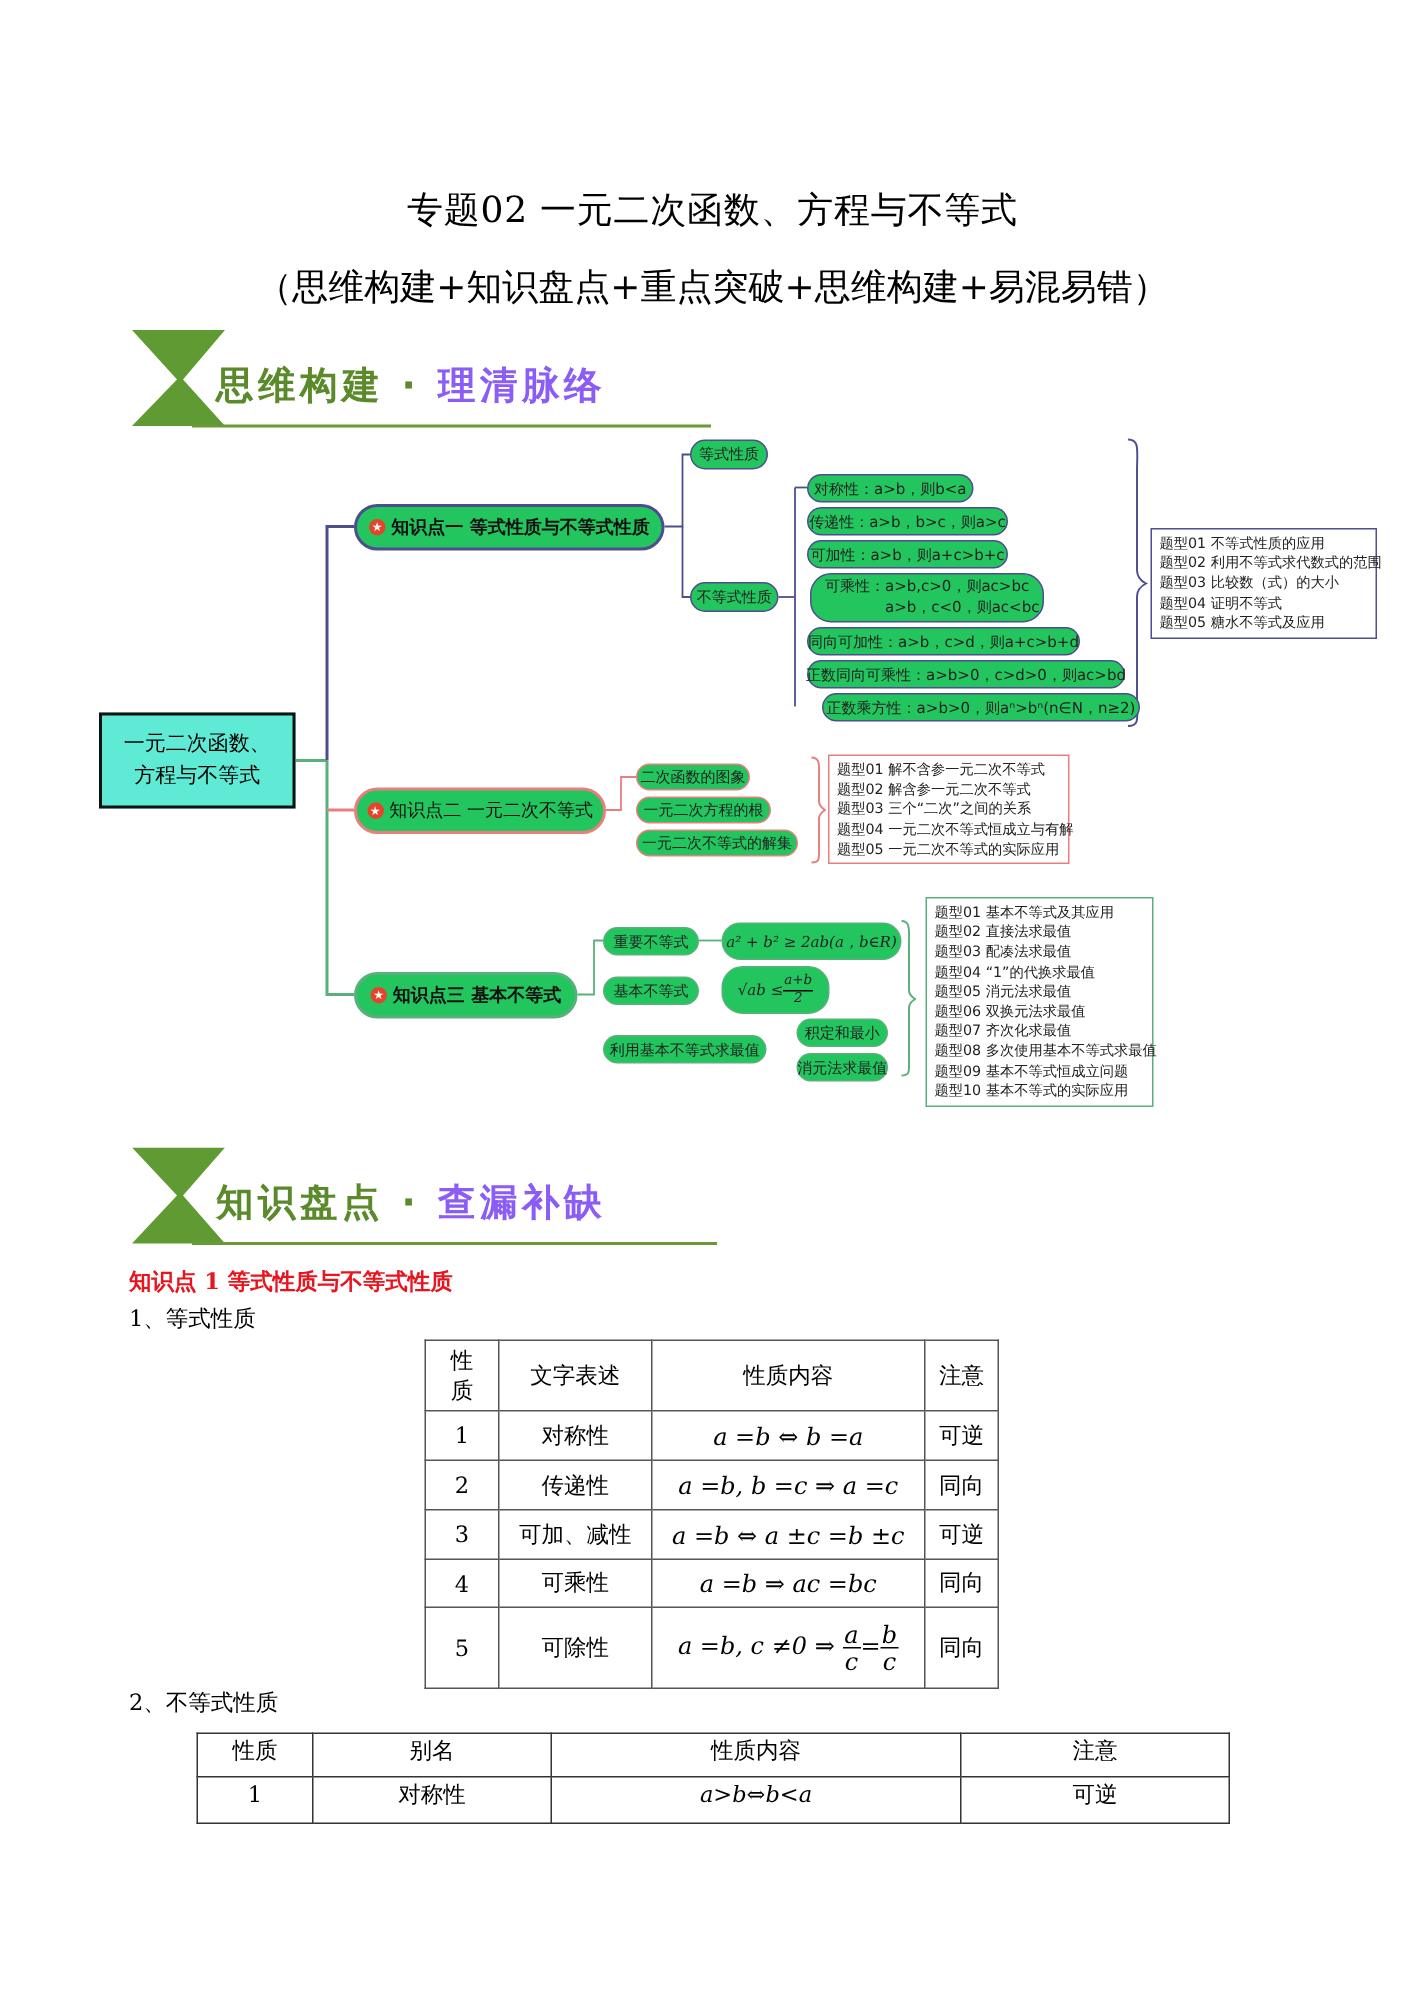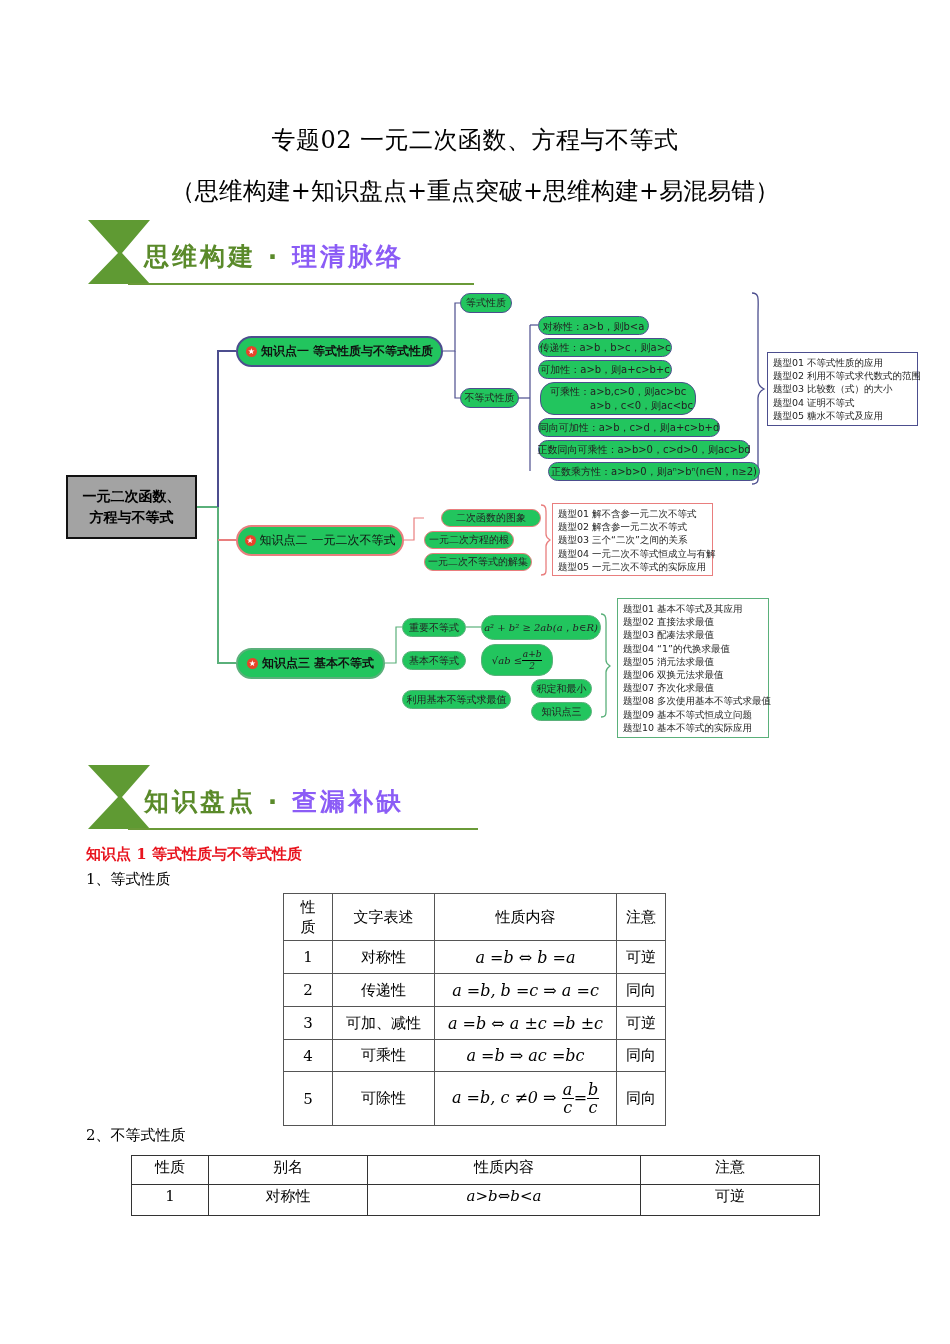--- a/index.html
+++ b/index.html
@@ -24,21 +24,21 @@
           font-size: 10px; white-space: nowrap; display: flex; align-items: center; justify-content: center;
           box-sizing: border-box; color: #222; }
   .pill.blue { border-color: #4c4e8e; }
   .pill.red { border-color: #e97e7e; }
   .pill.green { border-color: #5ab07a; }
   .pill.thick { border-width: 2.5px; border-radius: 18px; font-size: 12px; font-weight: bold; color: #111; }
   .star { display: inline-block; width: 11px; height: 11px; border-radius: 50%; background: #e8432a;
           color: #fff; font-size: 8px; line-height: 11px; text-align: center; margin-right: 4px; font-weight: normal; }
   .root { position: absolute; left: 66px; top: 475px; width: 131px; height: 64px; border: 2.5px solid #111;
           box-sizing: border-box; display: flex; flex-direction: column; align-items: center; justify-content: center;
-          font-weight: bold; font-size: 14px; line-height: 21px; background: #a3a3a3; }
+          font-weight: normal; font-size: 14px; line-height: 21px; background: #5eead4; }
   .tbox { position: absolute; border: 1.5px solid; font-size: 9.5px; line-height: 13.2px; padding: 3px 5px;
           box-sizing: border-box; background: #fff; color: #222; white-space: nowrap; }
   svg.wires { position: absolute; left: 0; top: 0; }
 
   
   .kp-title { left: 86px; top: 845px; color: #e8141e; font-weight: bold; font-size: 15px; }
   .sub { font-size: 15px; }
   table.t1 { position: absolute; left: 283px; top: 893px; border-collapse: collapse; font-size: 15px; }
   table.t1 td { border: 1.5px solid #555; text-align: center; padding: 0; }
   .math { font-family: "DejaVu Serif", "Liberation Serif", serif; font-style: italic; font-size: 16px; }
@@ -98,21 +98,21 @@
   <div class="pill blue thick" style="left:236px; top:336px; width:207px; height:31px;">
     <span class="star">★</span>
     <span>知识点一 等式性质与不等式性质</span>
   </div>
   <div class="pill blue" style="left:460px; top:293px; width:52px; height:20px;">
     <span>等式性质</span>
   </div>
   <div class="pill blue" style="left:460px; top:388px; width:59px; height:20px;">
     <span>不等式性质</span>
   </div>
-  <div class="pill blue" style="left:538px; top:316px; width:111px; height:19px;align-items:flex-end;">
+  <div class="pill blue" style="left:538px; top:316px; width:111px; height:19px;">
     <span>对称性：a&gt;b，则b&lt;a</span>
   </div>
   <div class="pill blue" style="left:538px; top:338px; width:134px; height:19px;">
     <span>传递性：a&gt;b，b&gt;c，则a&gt;c</span>
   </div>
   <div class="pill blue" style="left:538px; top:360px; width:134px; height:19px;">
     <span>可加性：a&gt;b，则a+c&gt;b+c</span>
   </div>
   <div class="pill blue" style="left:540px; top:382px; width:156px; height:33px; flex-direction:column; align-items:flex-start; padding-left:9px; line-height:14px;">
     <span>可乘性：a&gt;b,c&gt;0，则ac&gt;bc</span>
@@ -132,21 +132,21 @@
     <div>题型02  利用不等式求代数式的范围</div>
     <div>题型03  比较数（式）的大小</div>
     <div>题型04  证明不等式</div>
     <div>题型05  糖水不等式及应用</div>
   </div>
 
   <div class="pill red thick" style="left:236px; top:525px; width:168px; height:31px;">
     <span class="star">★</span>
     <span style="font-weight:normal;">知识点二 一元二次不等式</span>
   </div>
-  <div class="pill red" style="left:441px; top:509px; width:100px; height:18px;">
+  <div class="pill red" style="left:424px; top:509px; width:76px; height:18px;">
     <span>二次函数的图象</span>
   </div>
   <div class="pill red" style="left:424px; top:531px; width:90px; height:18px;">
     <span>一元二次方程的根</span>
   </div>
   <div class="pill red" style="left:424px; top:553px; width:108px; height:18px;">
     <span>一元二次不等式的解集</span>
   </div>
   <div class="tbox" style="left:552px; top:503px; width:161px; height:73px; border-color:#e97e7e;">
     <div>题型01  解不含参一元二次不等式</div>
@@ -177,21 +177,21 @@
       <span>2</span>
     </span>
   </div>
   <div class="pill green" style="left:402px; top:690px; width:109px; height:19px;">
     <span>利用基本不等式求最值</span>
   </div>
   <div class="pill green" style="left:531px; top:679px; width:61px; height:19px;">
     <span>积定和最小</span>
   </div>
   <div class="pill green" style="left:531px; top:702px; width:61px; height:19px;">
-    <span>知识点三</span>
+    <span>消元法求最值</span>
   </div>
   <div class="tbox" style="left:617px; top:598px; width:152px; height:140px; border-color:#5ab07a;">
     <div>题型01  基本不等式及其应用</div>
     <div>题型02  直接法求最值</div>
     <div>题型03  配凑法求最值</div>
     <div>题型04   “1”的代换求最值</div>
     <div>题型05  消元法求最值</div>
     <div>题型06  双换元法求最值</div>
     <div>题型07  齐次化求最值</div>
     <div>题型08  多次使用基本不等式求最值</div>

